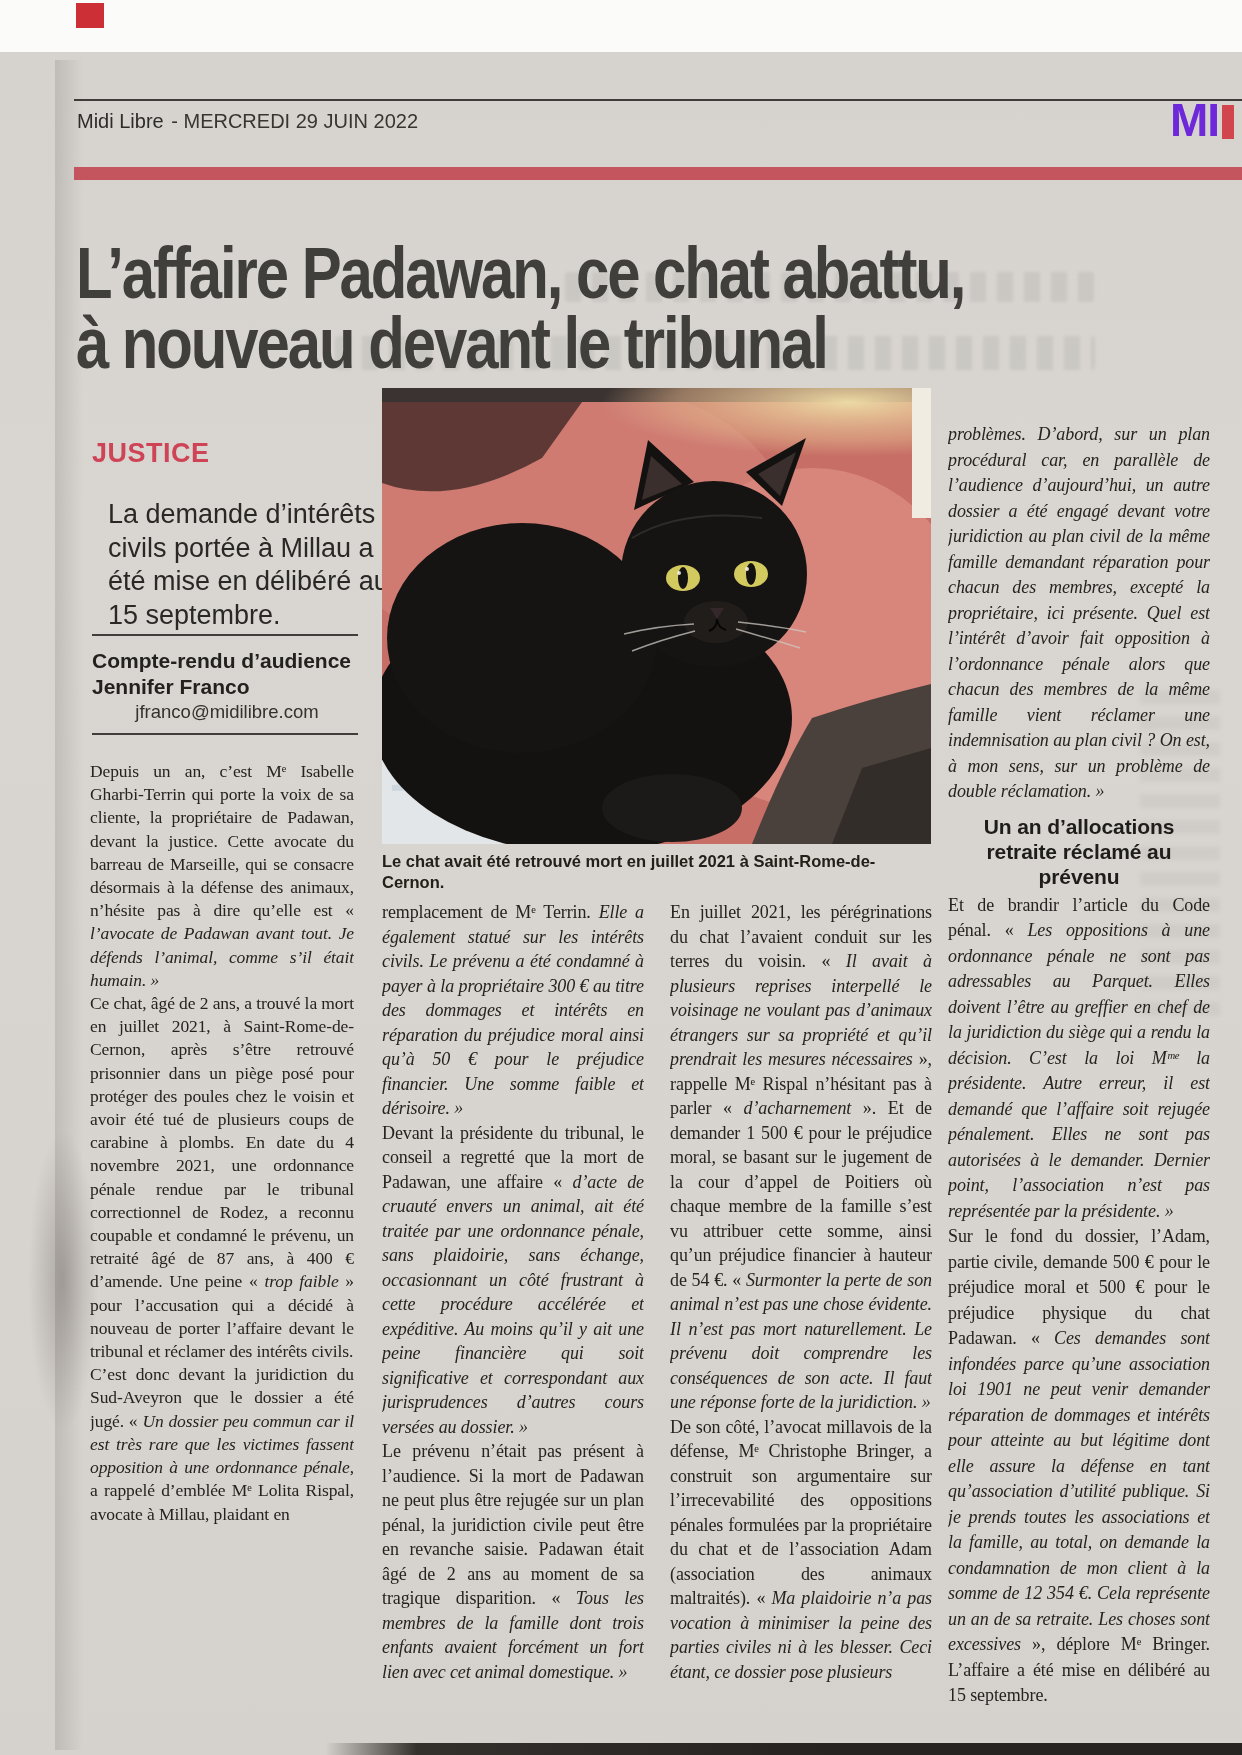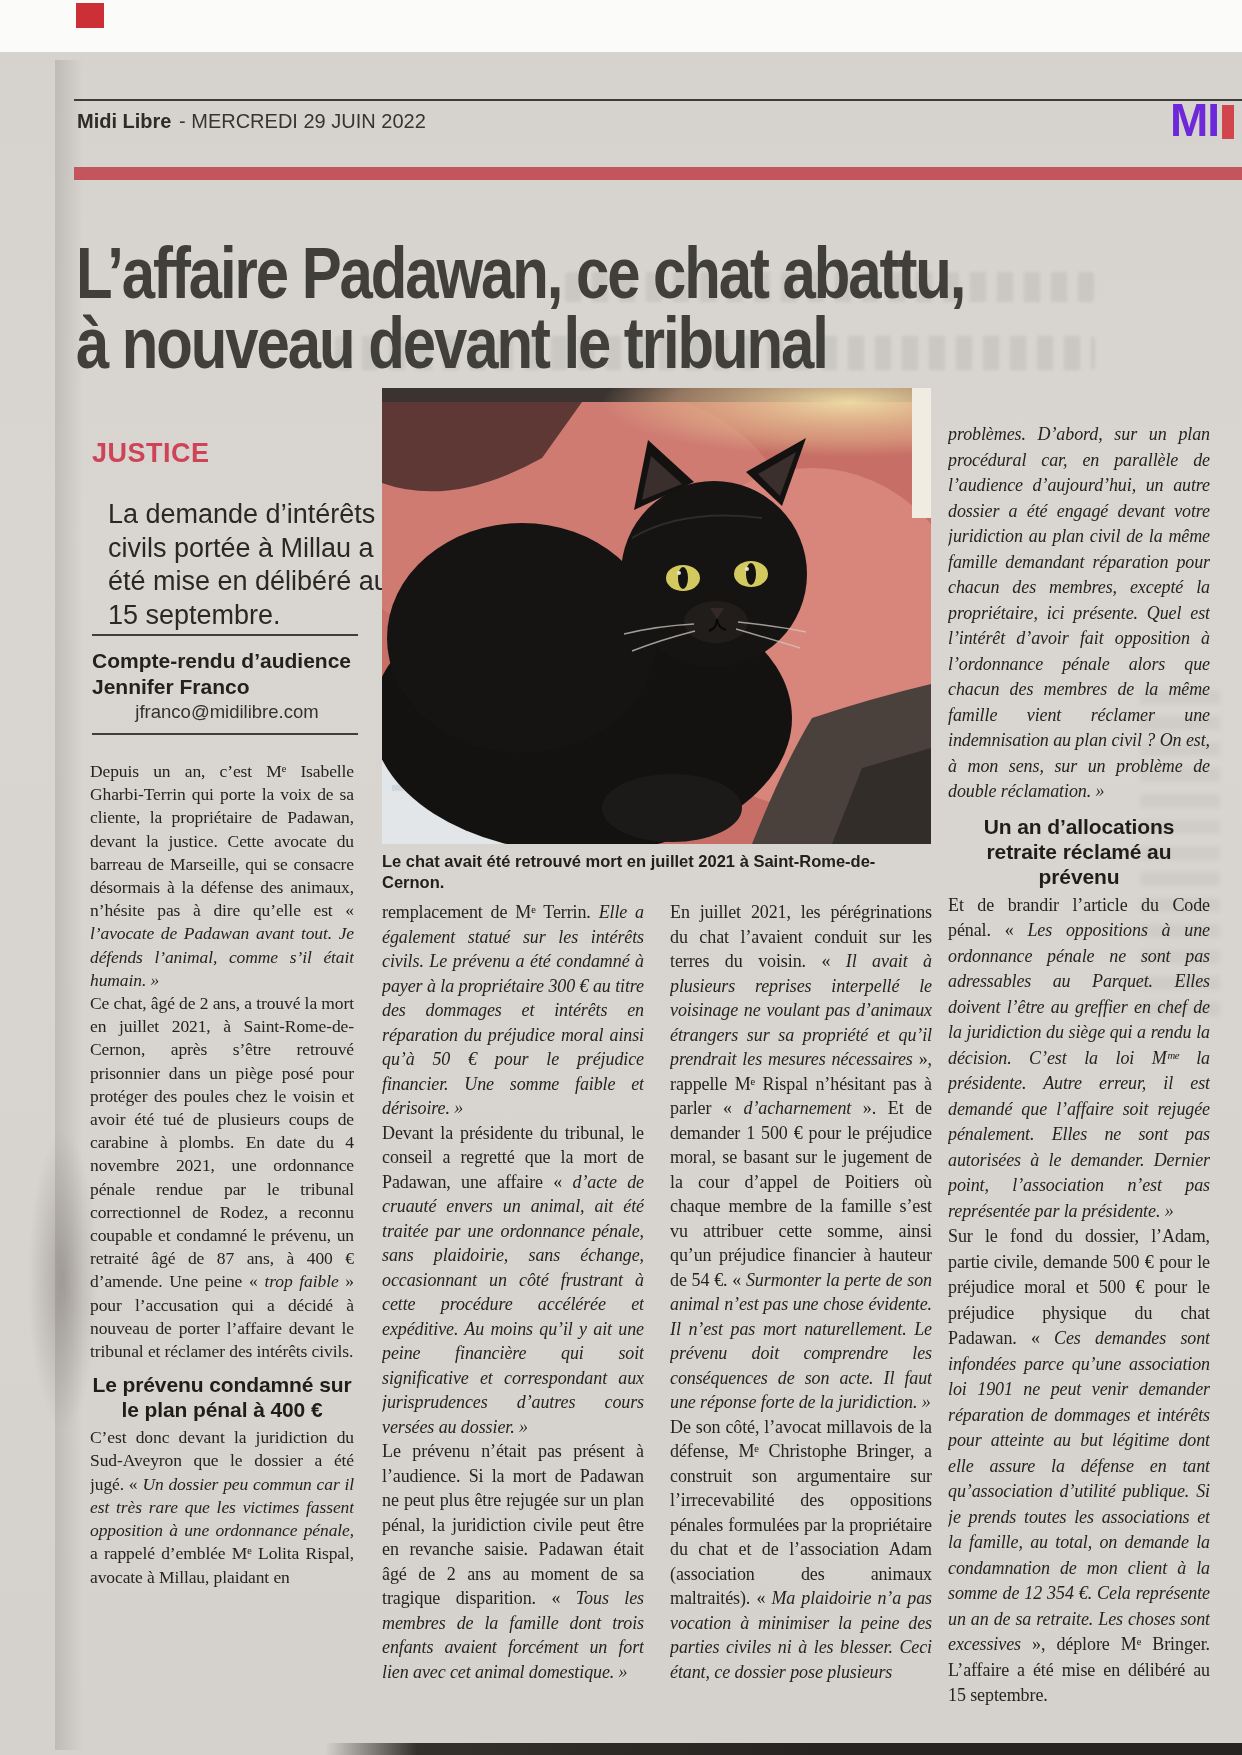--- a/index.html
+++ b/index.html
@@ -7,21 +7,21 @@
         font-family:"Liberation Sans",sans-serif;}
   .paper{position:absolute;left:0;top:52px;right:0;bottom:0;
          background:linear-gradient(180deg,#d6d3cf 0%,#d9d6d2 28%,#d7d4d0 72%,#d5d2ce 100%);}
   .left-shade{position:absolute;left:55px;top:60px;width:28px;height:1690px;
         background:linear-gradient(90deg,rgba(70,62,55,.16),rgba(70,62,55,0));}
   .left-blob{position:absolute;left:28px;top:1130px;width:70px;height:300px;border-radius:50%;
         background:radial-gradient(closest-side,rgba(60,52,46,.28),rgba(60,52,46,0));}
   .reg-mark{position:absolute;left:76px;top:3px;width:28px;height:25px;background:#cc3036;}
   .hairline{position:absolute;left:74px;top:99px;width:1168px;height:2px;background:#3e3c39;}
   .folio{position:absolute;left:77px;top:110px;font-size:20px;color:#2e2c29;letter-spacing:0;}
-  .folio .mast{font-weight:700;}
+  .folio .mast{font-weight:400;}
   .folio .date{font-weight:400;color:#38352f;margin-left:2px;}
   .logo-frag{position:absolute;left:1170px;top:98px;width:72px;height:48px;overflow:hidden;
         color:#6d28d9;font-weight:700;font-size:46px;line-height:44px;letter-spacing:-1px;white-space:nowrap;}
   .logo-stub{display:inline-block;width:12px;height:34px;background:#d0464c;margin-left:3px;vertical-align:-3px;}
   .red-bar{position:absolute;left:74px;top:167px;width:1168px;height:13px;background:#c4545e;}
   .ghost{position:absolute;opacity:.12;filter:blur(1.6px);border-radius:4px;
         background:repeating-linear-gradient(90deg,#6f6d68 0 16px,transparent 16px 27px);}
   .g1{left:565px;top:272px;width:530px;height:30px;}
   .g2{left:335px;top:336px;width:760px;height:34px;}
   .headline{position:absolute;left:76px;top:238px;margin:0;white-space:nowrap;
@@ -133,21 +133,20 @@
         <path d="M354,241 Q392,252 418,260" fill="none"></path>
       </g>
       <path d="M250,150 Q300,120 380,130" stroke="#464140" stroke-width="2" fill="none" opacity=".5"></path>
     </svg>
   </figure>
   <div class="caption">Le chat avait été retrouvé mort en juillet 2021 à Saint-Rome-de-Cernon.</div>
 
   <div class="col col1">
       <p class="para"><span>Depuis un an, c’est Mᵉ Isabelle Gharbi-Terrin qui porte la voix de sa cliente, la propriétaire de Padawan, devant la justice. Cette avocate du barreau de Marseille, qui se consacre désormais à la défense des animaux, n’hésite pas à dire qu’elle est « </span><span class="it">l’avocate de Padawan avant tout. Je défends l’animal, comme s’il était humain. »</span></p>
       <p class="para"><span>Ce chat, âgé de 2 ans, a trouvé la mort en juillet 2021, à Saint-Rome-de-Cernon, après s’être retrouvé prisonnier dans un piège posé pour protéger des poules chez le voisin et avoir été tué de plusieurs coups de carabine à plombs. En date du 4 novembre 2021, une ordonnance pénale rendue par le tribunal correctionnel de Rodez, a reconnu coupable et condamné le prévenu, un retraité âgé de 87 ans, à 400 € d’amende. Une peine « </span><span class="it">trop faible</span><span> » pour l’accusation qui a décidé à nouveau de porter l’affaire devant le tribunal et réclamer des intérêts civils.</span></p>
-      <h3 class="subhead"><span>Le prévenu condamné sur le plan pénal à 400 €</span></h3>
       <p class="para"><span>C’est donc devant la juridiction du Sud-Aveyron que le dossier a été jugé. « </span><span class="it">Un dossier peu commun car il est très rare que les victimes fassent opposition à une ordonnance pénale</span><span>, a rappelé d’emblée Mᵉ Lolita Rispal, avocate à Millau, plaidant en</span></p>
     </div>
   <div class="col col2">
       <p class="para"><span>remplacement de Mᵉ Terrin. </span><span class="it">Elle a également statué sur les intérêts civils. Le prévenu a été condamné à payer à la propriétaire 300 € au titre des dommages et intérêts en réparation du préjudice moral ainsi qu’à 50 € pour le préjudice financier. Une somme faible et dérisoire. »</span></p>
       <p class="para"><span>Devant la présidente du tribunal, le conseil a regretté que la mort de Padawan, une affaire « </span><span class="it">d’acte de cruauté envers un animal, ait été traitée par une ordonnance pénale, sans plaidoirie, sans échange, occasionnant un côté frustrant à cette procédure accélérée et expéditive. Au moins qu’il y ait une peine financière qui soit significative et correspondant aux jurisprudences d’autres cours versées au dossier. »</span></p>
       <p class="para"><span>Le prévenu n’était pas présent à l’audience. Si la mort de Padawan ne peut plus être rejugée sur un plan pénal, la juridiction civile peut être en revanche saisie. Padawan était âgé de 2 ans au moment de sa tragique disparition. « </span><span class="it">Tous les membres de la famille dont trois enfants avaient forcément un fort lien avec cet animal domestique. »</span></p>
     </div>
   <div class="col col3">
       <p class="para"><span>En juillet 2021, les pérégrinations du chat l’avaient conduit sur les terres du voisin. « </span><span class="it">Il avait à plusieurs reprises interpellé le voisinage ne voulant pas d’animaux étrangers sur sa propriété et qu’il prendrait les mesures nécessaires</span><span> », rappelle Mᵉ Rispal n’hésitant pas à parler « </span><span class="it">d’acharnement</span><span> ». Et de demander 1 500 € pour le préjudice moral, se basant sur le jugement de la cour d’appel de Poitiers où chaque membre de la famille s’est vu attribuer cette somme, ainsi qu’un préjudice financier à hauteur de 54 €. « </span><span class="it">Surmonter la perte de son animal n’est pas une chose évidente. Il n’est pas mort naturellement. Le prévenu doit comprendre les conséquences de son acte. Il faut une réponse forte de la juridiction. »</span></p>
       <p class="para"><span>De son côté, l’avocat millavois de la défense, Mᵉ Christophe Bringer, a construit son argumentaire sur l’irrecevabilité des oppositions pénales formulées par la propriétaire du chat et de l’association Adam (association des animaux maltraités). « </span><span class="it">Ma plaidoirie n’a pas vocation à minimiser la peine des parties civiles ni à les blesser. Ceci étant, ce dossier pose plusieurs</span></p>

